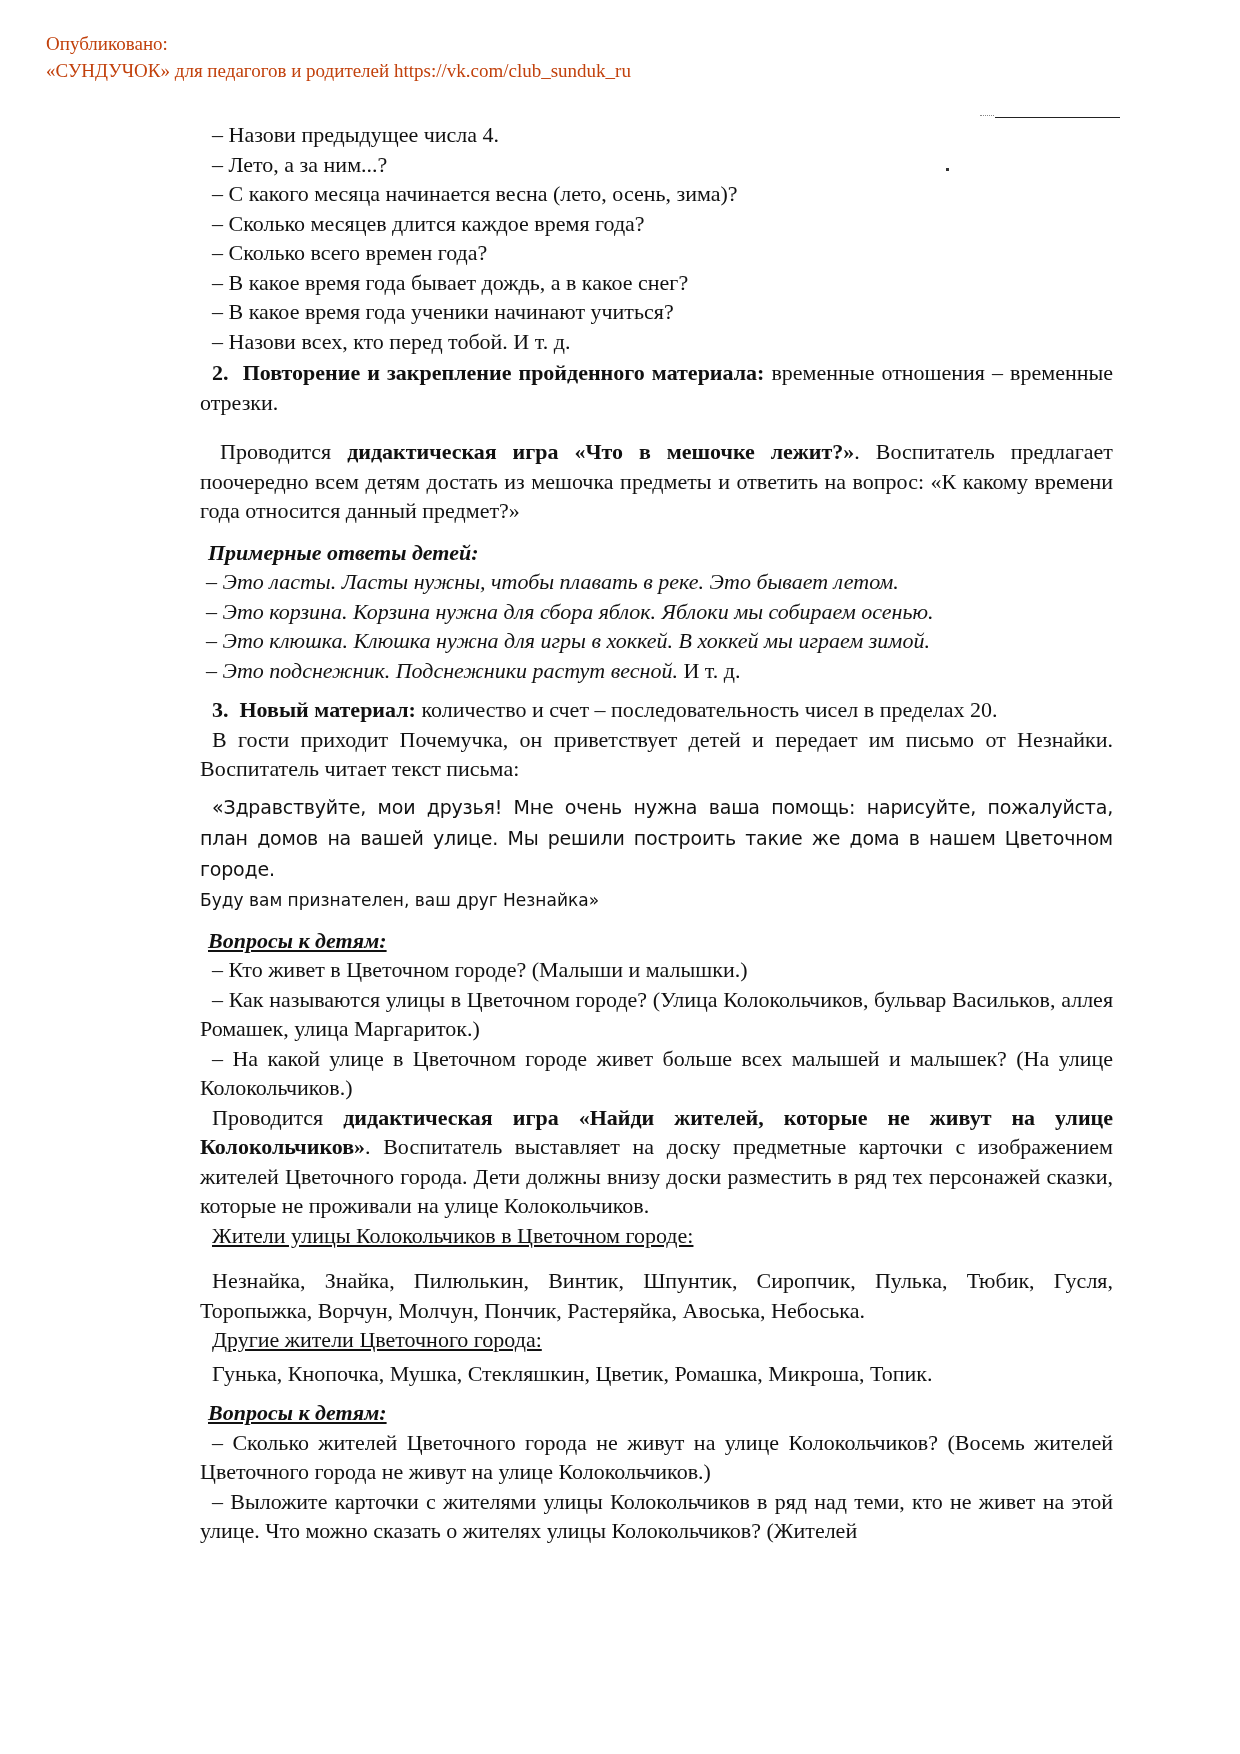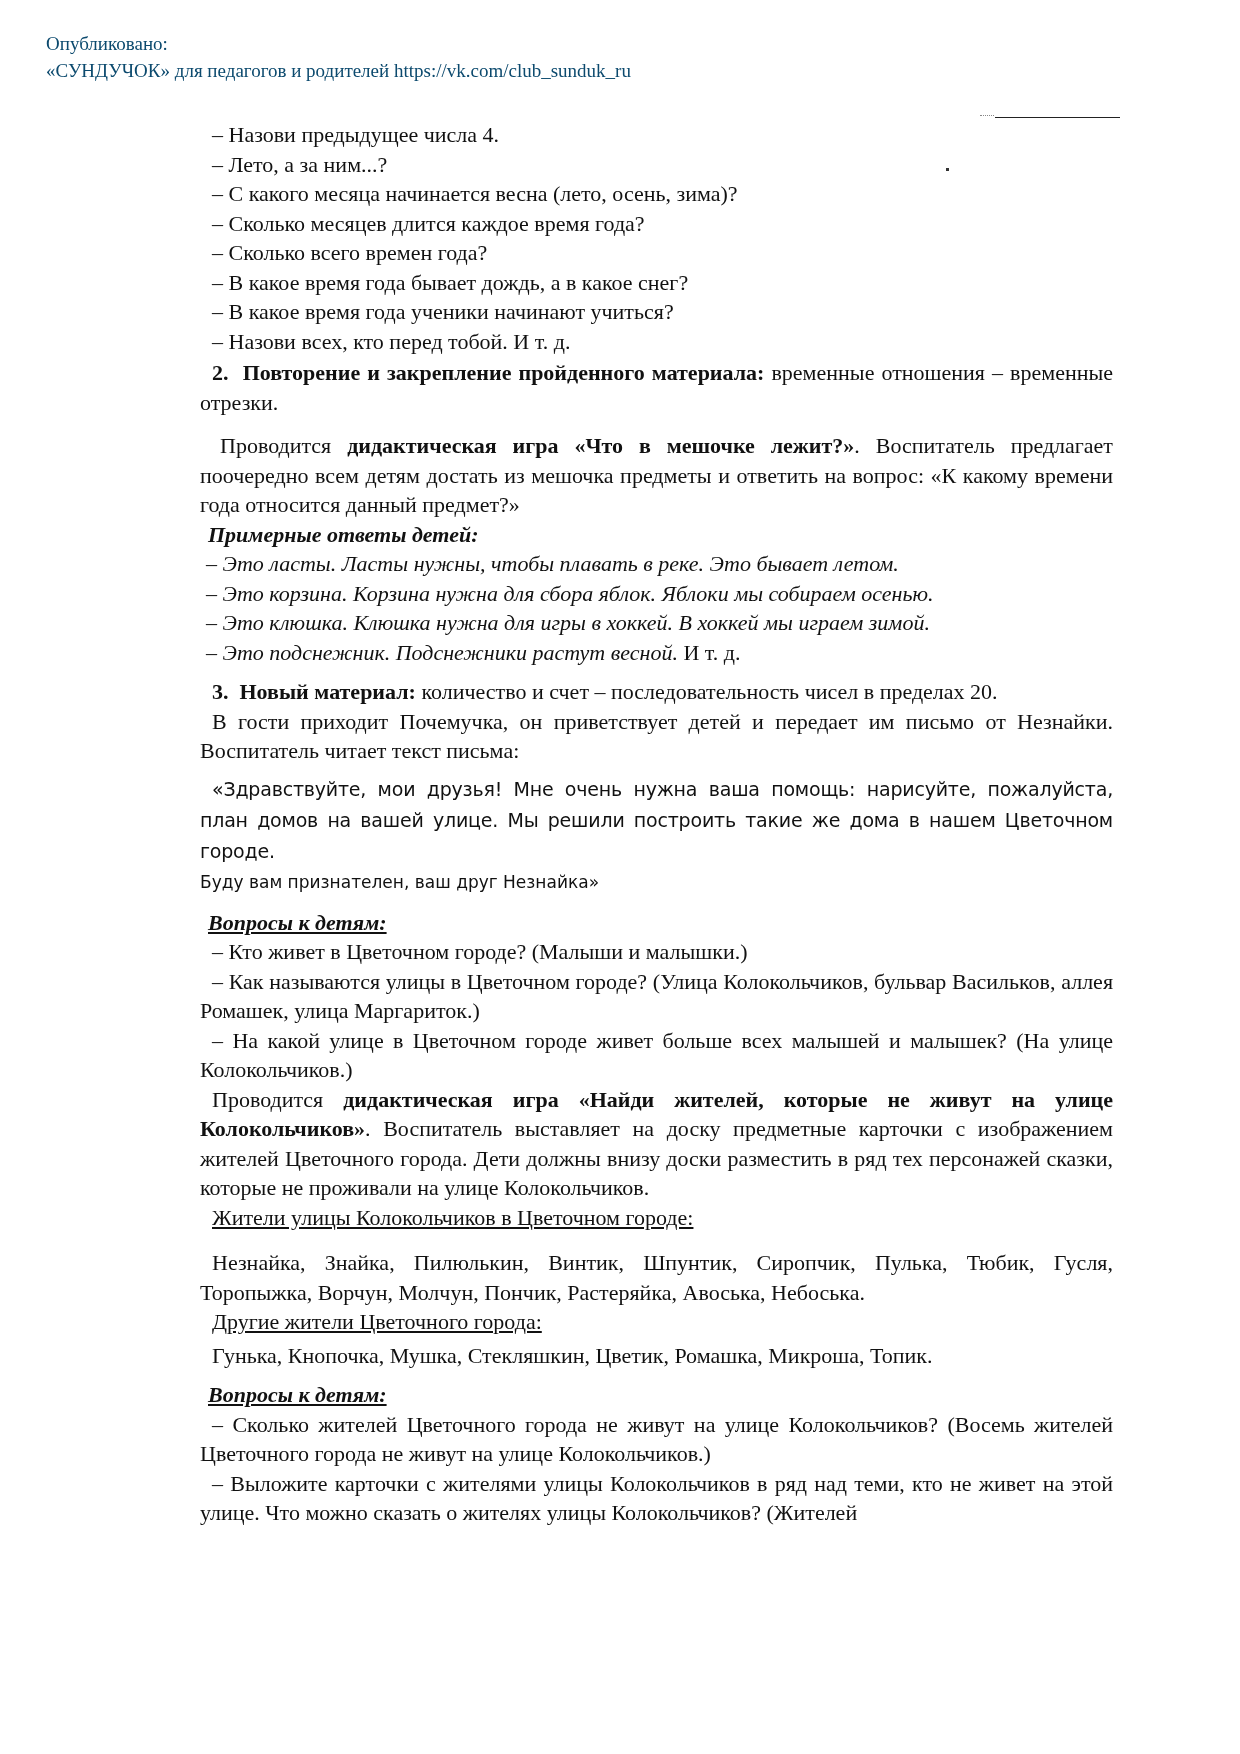--- a/index.html
+++ b/index.html
@@ -3,21 +3,21 @@
 <meta charset="utf-8">
 <style>
   html, body { margin: 0; padding: 0; background: #ffffff; }
   body {
     width: 1240px; height: 1754px; position: relative; overflow: hidden;
     font-family: "Liberation Serif", "DejaVu Serif", serif;
     color: #111111;
   }
   .pub {
     position: absolute; left: 46px; top: 30px;
-    font-size: 19px; line-height: 27px; color: #0c4a6e;
+    font-size: 19px; line-height: 27px; color: #c2410c;
   }
   .rule {
     position: absolute; left: 995px; top: 117px; width: 125px; height: 0;
     border-top: 1.5px solid #222;
   }
   .rule-dots {
     position: absolute; left: 980px; top: 115px; width: 14px; height: 0;
     border-top: 1.5px dotted #888;
   }
   .speck { position: absolute; left: 946px; top: 168px; width: 3px; height: 3px; background:#333; }
@@ -64,24 +64,24 @@
     <p class="dash-line">– Сколько всего времен года?</p>
     <p class="dash-line">– В какое время года бывает дождь, а в какое снег?</p>
     <p class="dash-line">– В какое время года ученики начинают учиться?</p>
     <p class="dash-line">– Назови всех, кто перед тобой.  И т. д.</p>
   </div>
 
   <p class="indent" style="margin-top:2px">
     <b>2.</b>&nbsp;
     <b>Повторение и закрепление пройденного материала:</b><span> временные отношения – временные отрезки.</span>
   </p>
-  <p class="indent2" style="margin-top:14px">
+  <p class="indent2" style="margin-top:20px">
     <span>Проводится </span><b>дидактическая игра «Что в мешочке лежит?»</b><span>. Воспитатель предлагает поочередно всем детям достать из мешочка предметы и ответить на вопрос: «К какому времени года относится данный предмет?»</span>
   </p>
-  <p class="head-ital" style="margin-top:0">Примерные ответы детей:</p>
+  <p class="head-ital" style="margin-top:12px">Примерные ответы детей:</p>
   <div>
     <p class="ital-line">– Это ласты. Ласты нужны, чтобы плавать в реке. Это бывает летом.</p>
     <p class="ital-line">– Это корзина. Корзина нужна для сбора яблок. Яблоки мы собираем осенью.</p>
     <p class="ital-line">– Это клюшка. Клюшка нужна для игры в хоккей. В хоккей мы играем зимой.</p>
     <p class="ital-line"><span>– Это подснежник. Подснежники растут весной.</span><span style="font-style:normal"> И т. д.</span></p>
   </div>
 
   <div class="gap-m"></div>
   <p class="indent">
     <b>3.</b>&nbsp;

